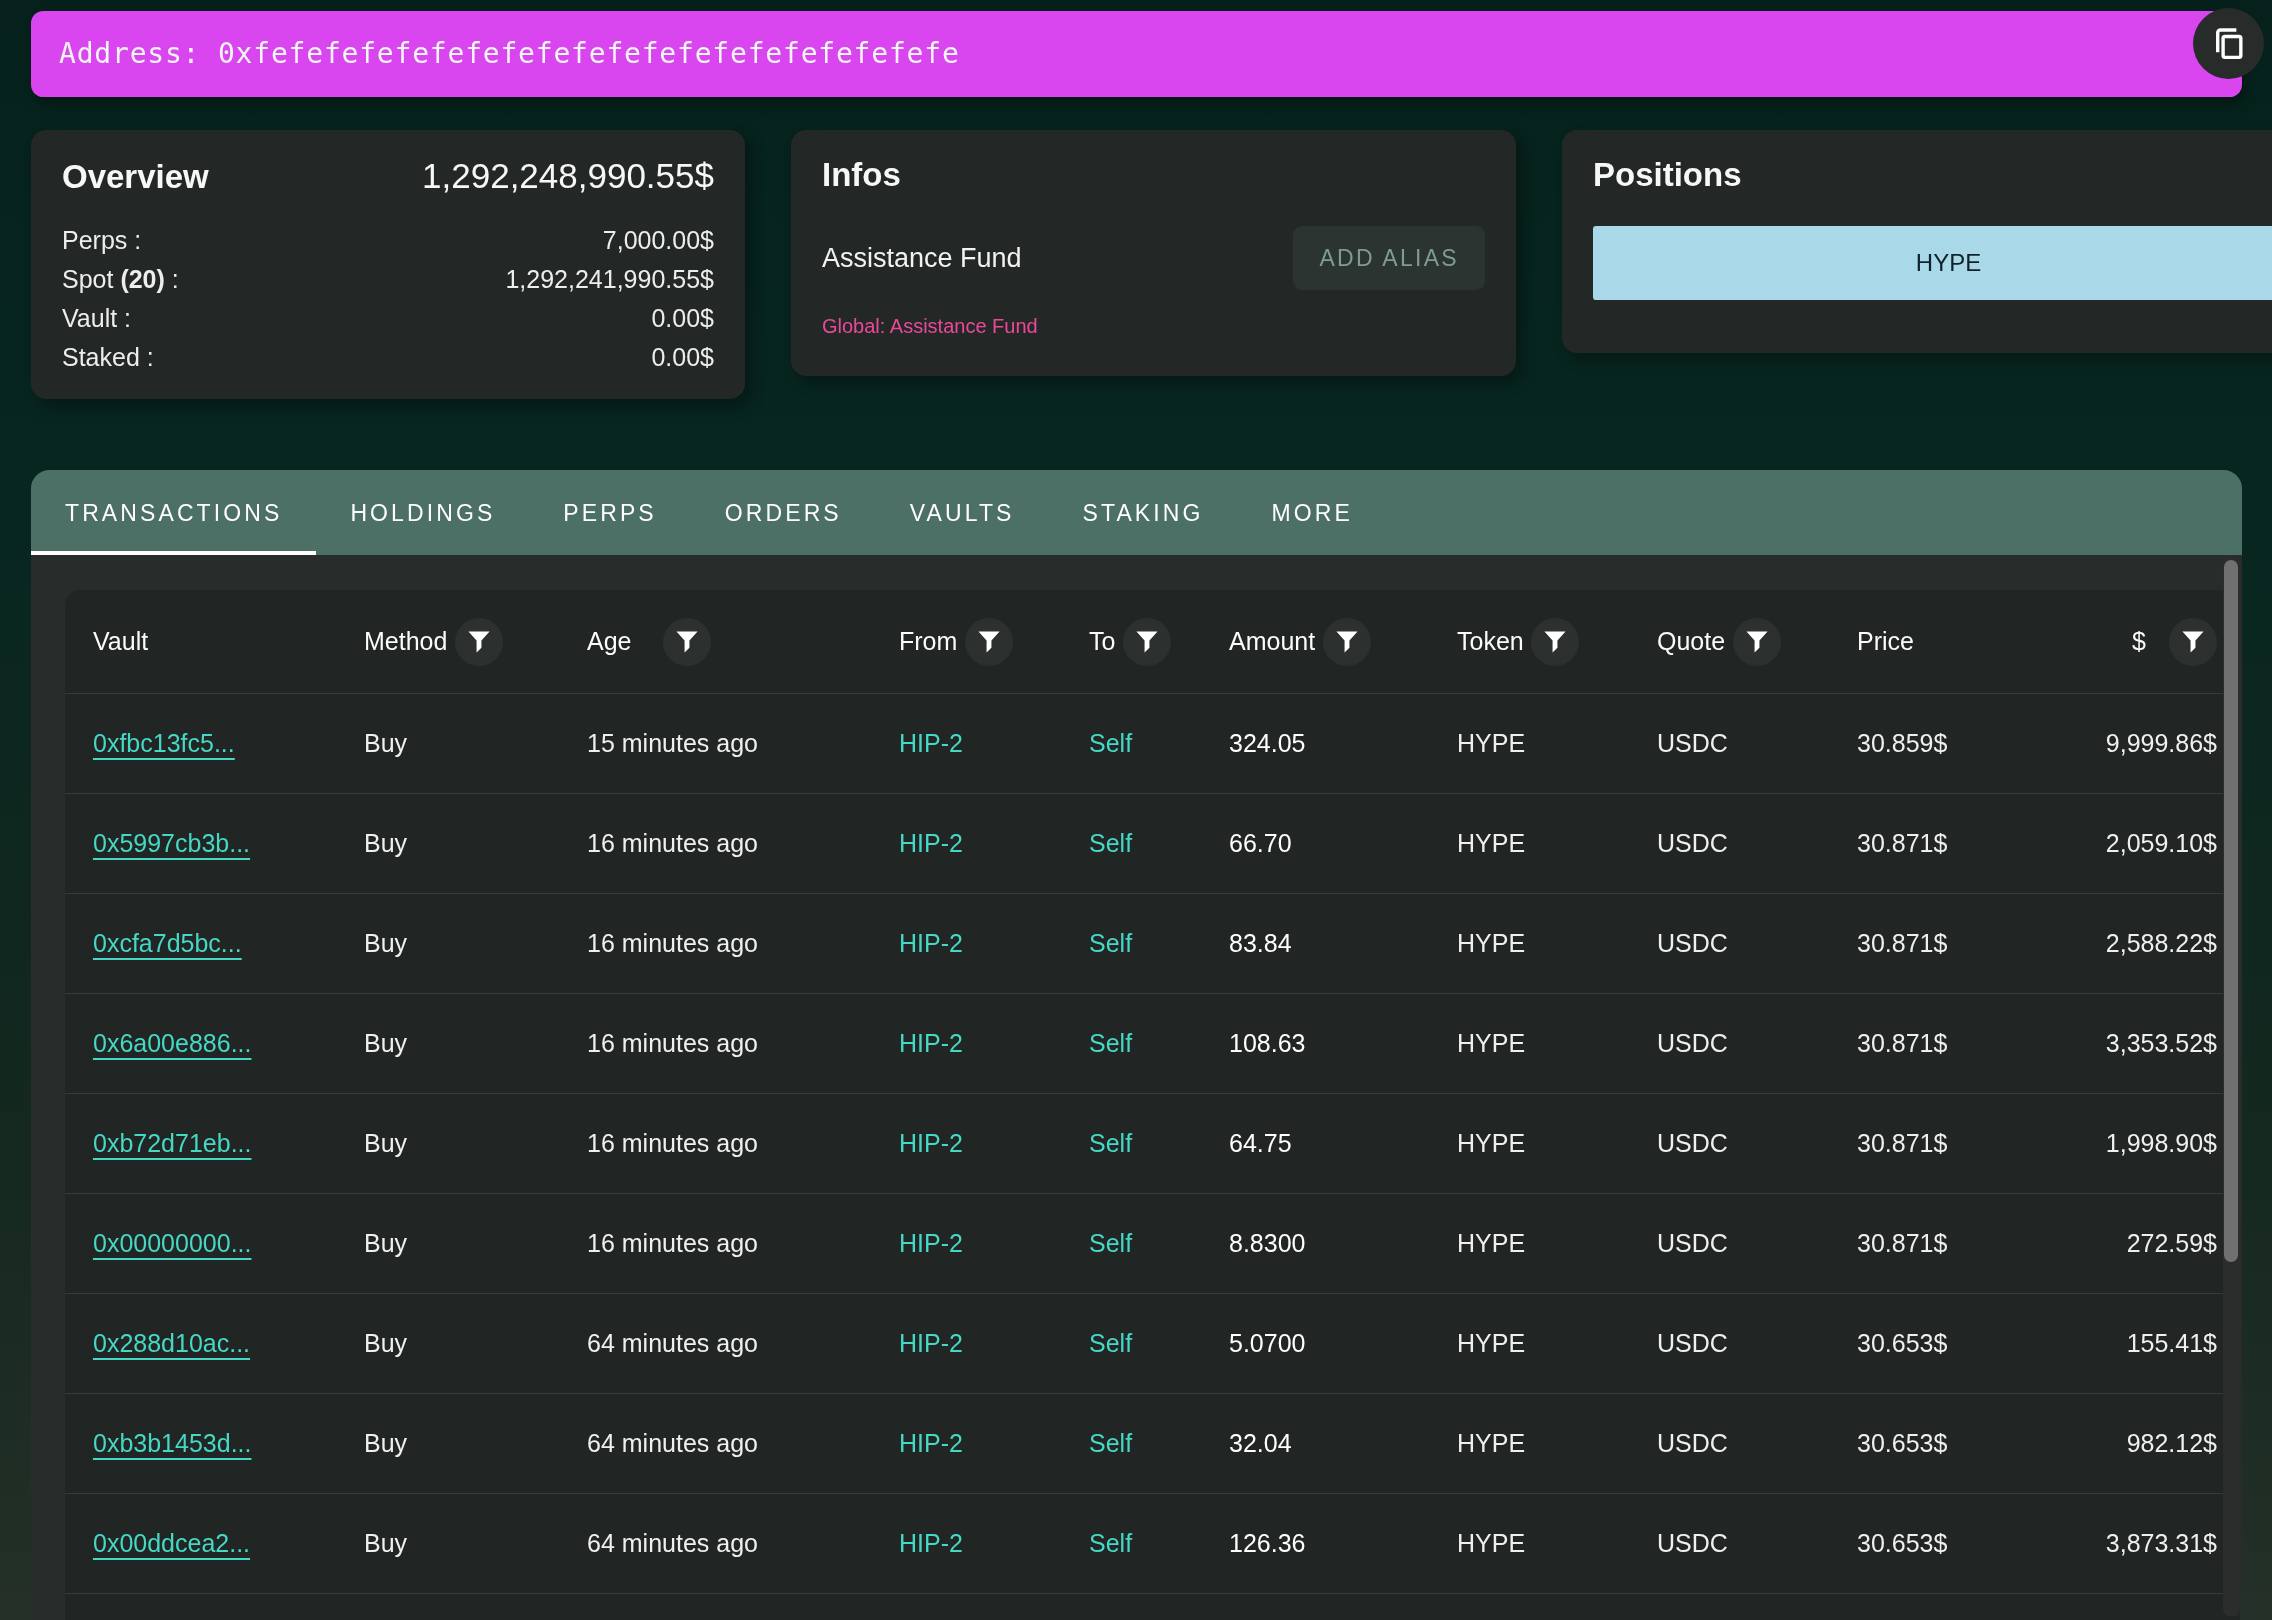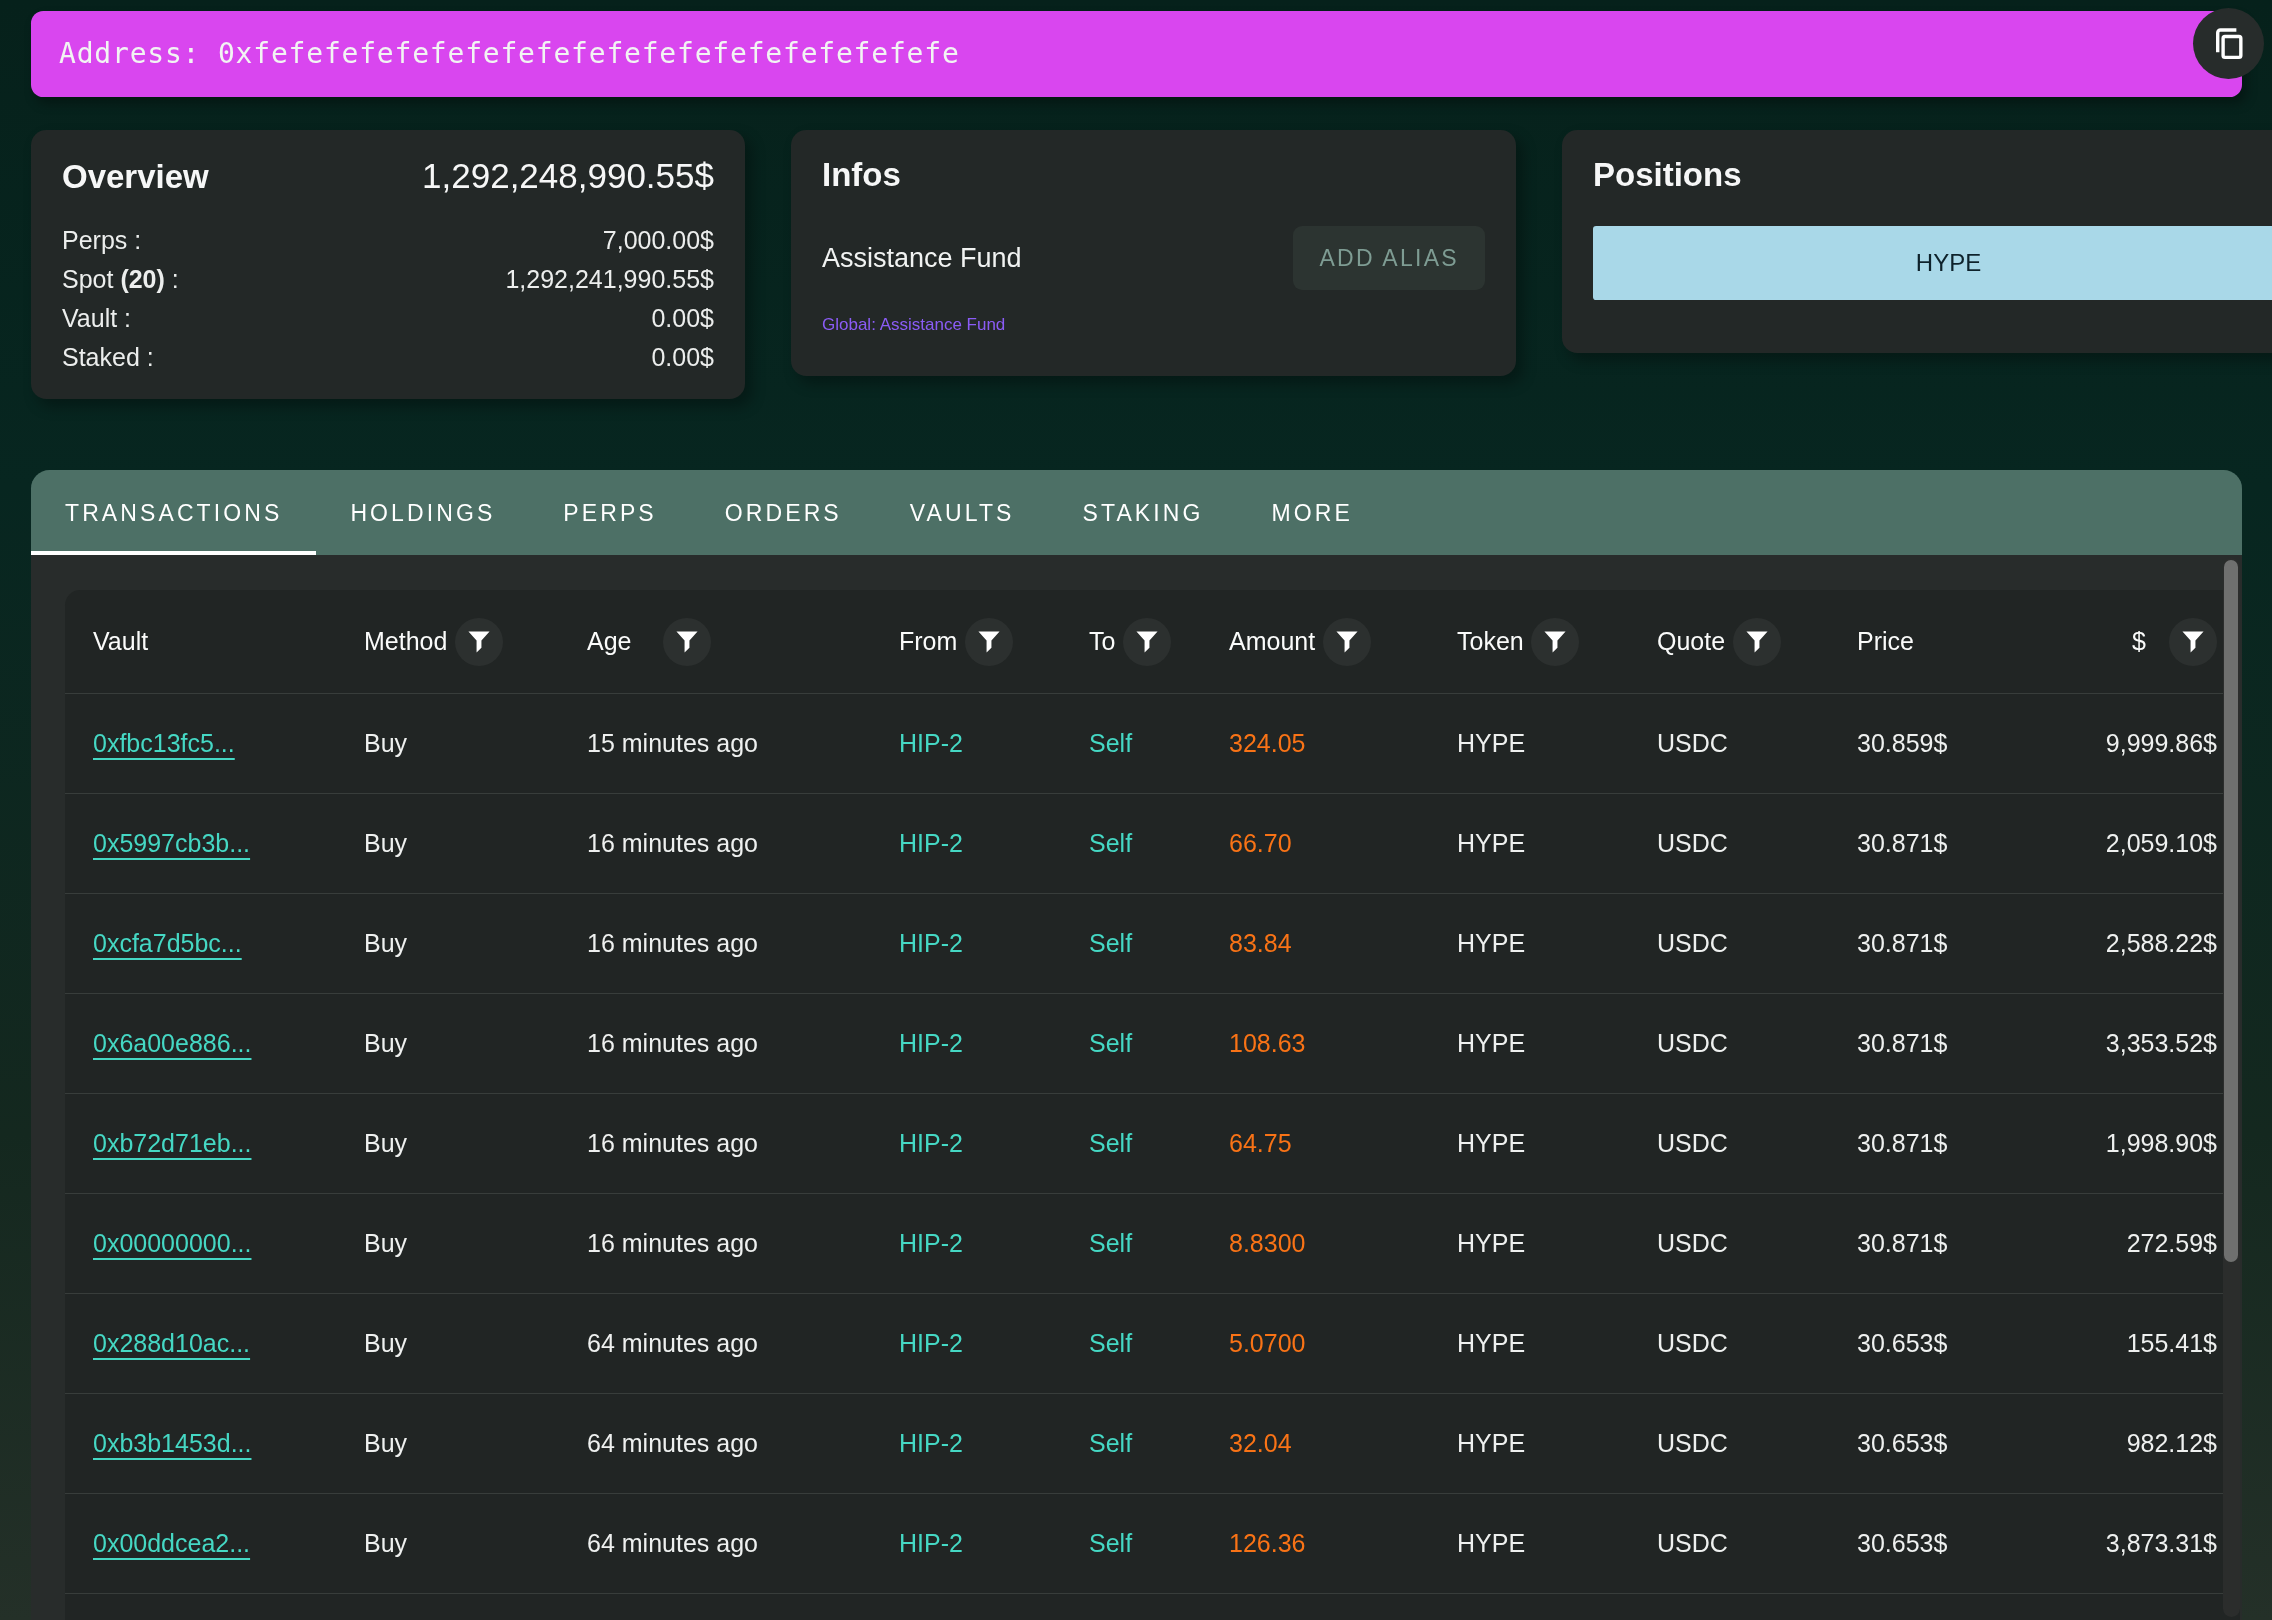--- a/index.html
+++ b/index.html
@@ -39,21 +39,21 @@
   .ov-row b { font-weight:700; }
 
   .card.infos { width:725px; height:246px; }
   .alias-row { margin-top:32px; display:flex; justify-content:space-between; align-items:center; }
   .alias-name { font-size:27px; color:#f1f3f2; }
   .add-alias {
     height:64px; padding:0 26px; border-radius:9.2px; background:#2c3431;
     display:flex; align-items:center; justify-content:center;
     font-size:23px; letter-spacing:2.3px; color:#7e9c93; cursor:pointer;
   }
-  .global-line { margin-top:24.6px; font-size:17px; color:#8b5cf6; }
+  .global-line { margin-top:24.6px; font-size:20px; color:#ec4899; }
 
   .card.positions { width:778px; height:223px; }
   .pos-btn {
     margin-top:32px; height:74px; width:100%;
     background:#a9d8e8; border-right:5.4px solid #ffa47e; border-radius:3.1px;
     display:flex; align-items:center; justify-content:center;
     font-size:24px; color:#0e222b; cursor:pointer;
   }
 
   
@@ -90,21 +90,21 @@
   .funnel {
     width:48px; height:48px; margin-left:7.7px; border-radius:50%;
     background:rgba(255,255,255,0.05);
     display:flex; align-items:center; justify-content:center; cursor:pointer; flex:none;
   }
   .th.gap-lg .funnel { margin-left:32px; }
   .th.gap-md .funnel { margin-left:23px; }
   .td { font-size:25px; color:#eef0ef; white-space:nowrap; }
   .td.right { text-align:right; }
   .cell.teal { color:#45d8c4; }
-  .cell.green { color:#f97316; }
+  .cell.green { color:#ffffff; }
   a.hash { color:#45d8c4; text-decoration:underline; text-decoration-thickness:2.3px; text-underline-offset:6.1px; }
   .partial-row { height:29px; border-top:1.5px solid #383d3b; }
 
   
   .scroll-track {
     position:absolute; right:2.3px; top:3.1px; bottom:3.1px; width:17px;
     background:#2b2d2c; border-radius:8.4px;
   }
   .scroll-thumb {
     position:absolute; right:1.5px; top:1.5px; width:14px; height:702px;

